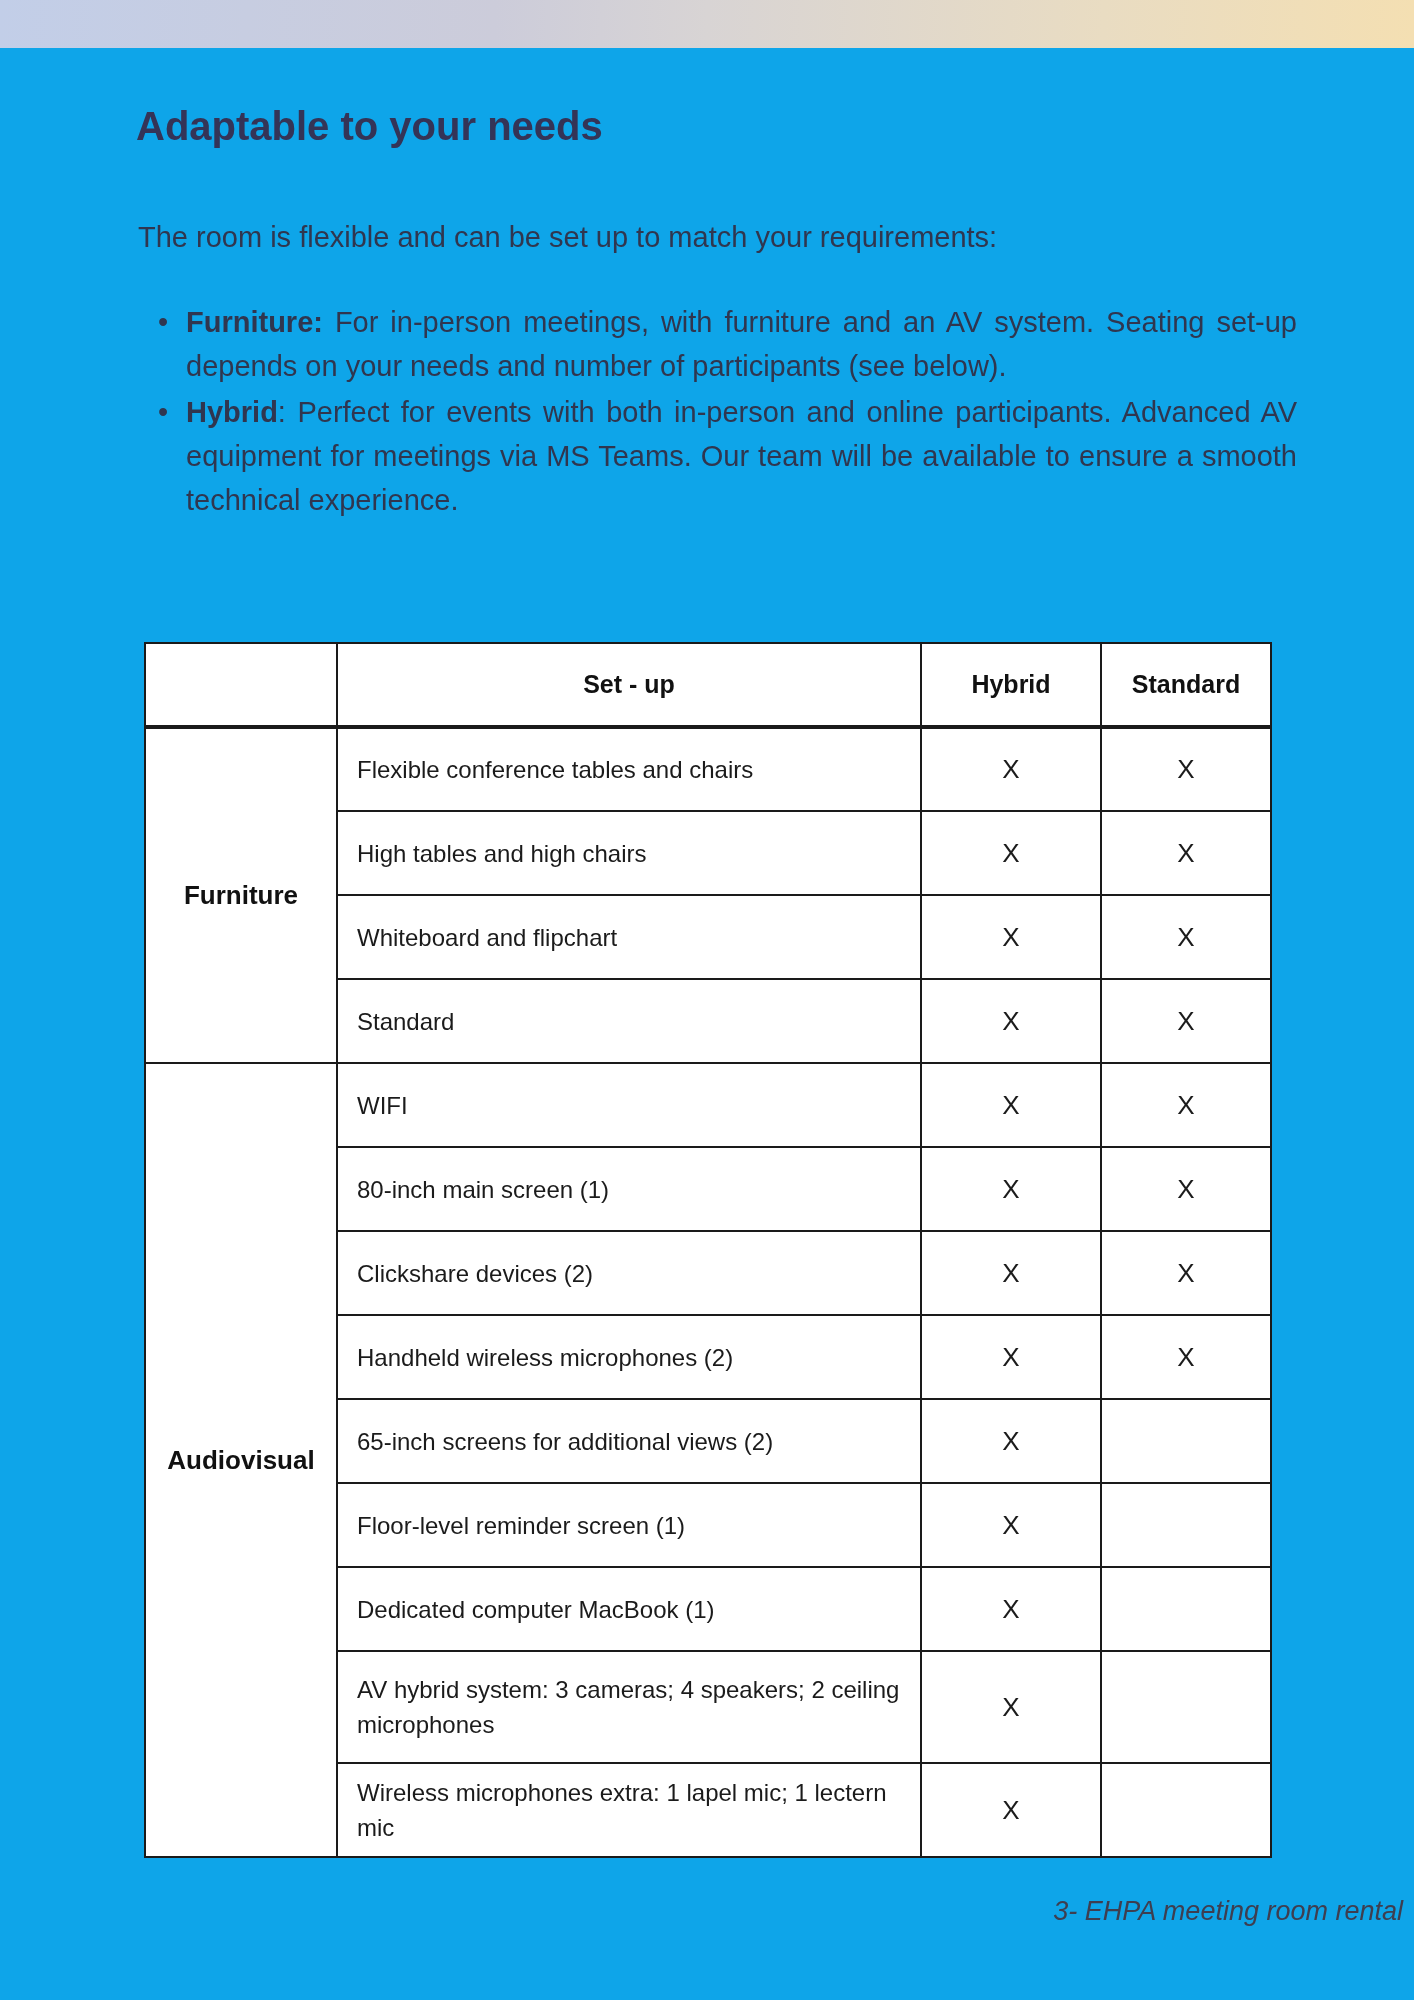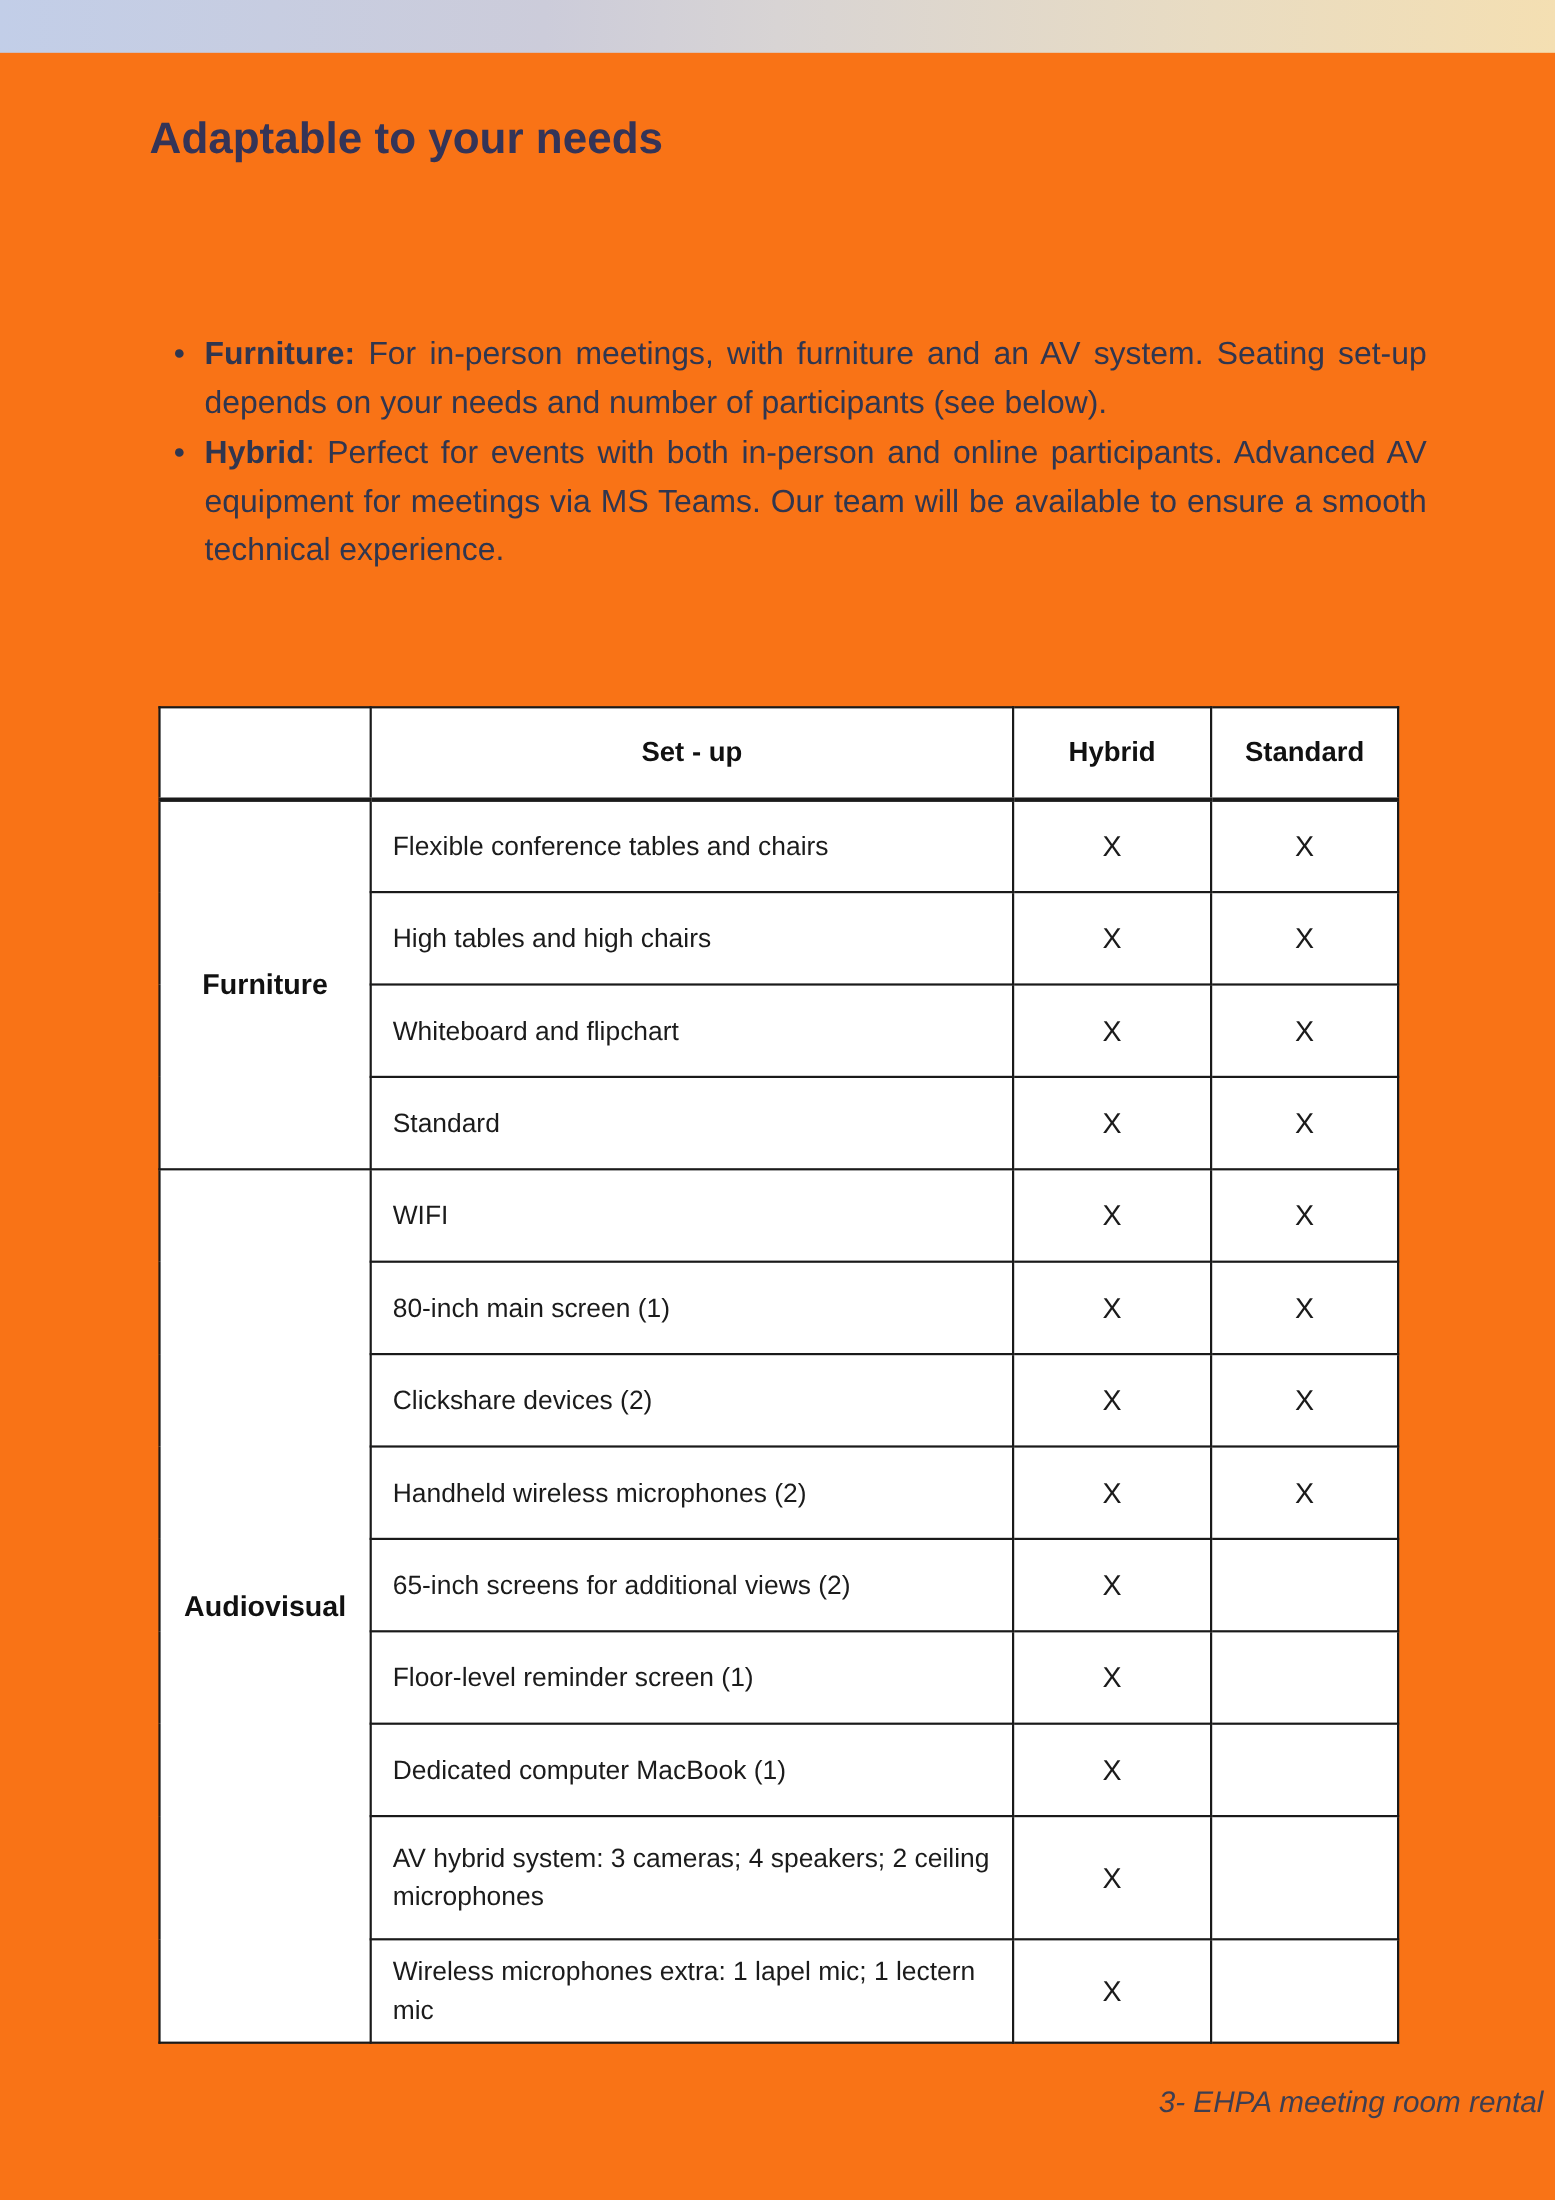--- a/index.html
+++ b/index.html
@@ -1,18 +1,18 @@
 <!DOCTYPE html>
 <html><head>
 <meta charset="utf-8">
 <style>
   * { margin:0; padding:0; box-sizing:border-box; }
   html,body { background:#ffffff; }
   .page {
-    position:relative; width:1414px; height:2000px; background:#f97316;
+    position:relative; width:1414px; height:2000px; background:#0ea5e9;
     font-family:"Liberation Sans", sans-serif; color:#1b1b1b; overflow:hidden;
   }
   .topbar {
     position:absolute; left:0; top:0; width:1414px; height:48px;
     background:linear-gradient(92deg, #c2cee8 0%, #ccccda 35%, #d8d4d4 50%, #e9dcc2 78%, #f4dfb2 100%);
   }
   .title {
     position:absolute; left:136px; top:102px; width:1160px;
     font-size:40px; line-height:48px; font-weight:bold; color:#343457;
   }
@@ -66,20 +66,21 @@
 </style>
 </head>
 <body>
 
 <div class="page">
 
   <div class="topbar"></div>
 
   <h1 class="title">Adaptable to your needs</h1>
 
+  <p class="intro">The room is flexible and can be set up to match your requirements:</p>
 
   <ul class="bullets">
     <li>
       <span class="dot">•</span><span class="b">Furniture:</span><span> For in-person meetings, with furniture and an AV system. Seating set-up depends on your needs and number of participants (see below).</span>
     </li>
     <li>
       <span class="dot">•</span><span class="b">Hybrid</span><span>: Perfect for events with both in-person and online participants. Advanced AV equipment for meetings via MS Teams. Our team will be available to ensure a smooth technical experience.</span>
     </li>
   </ul>
 

